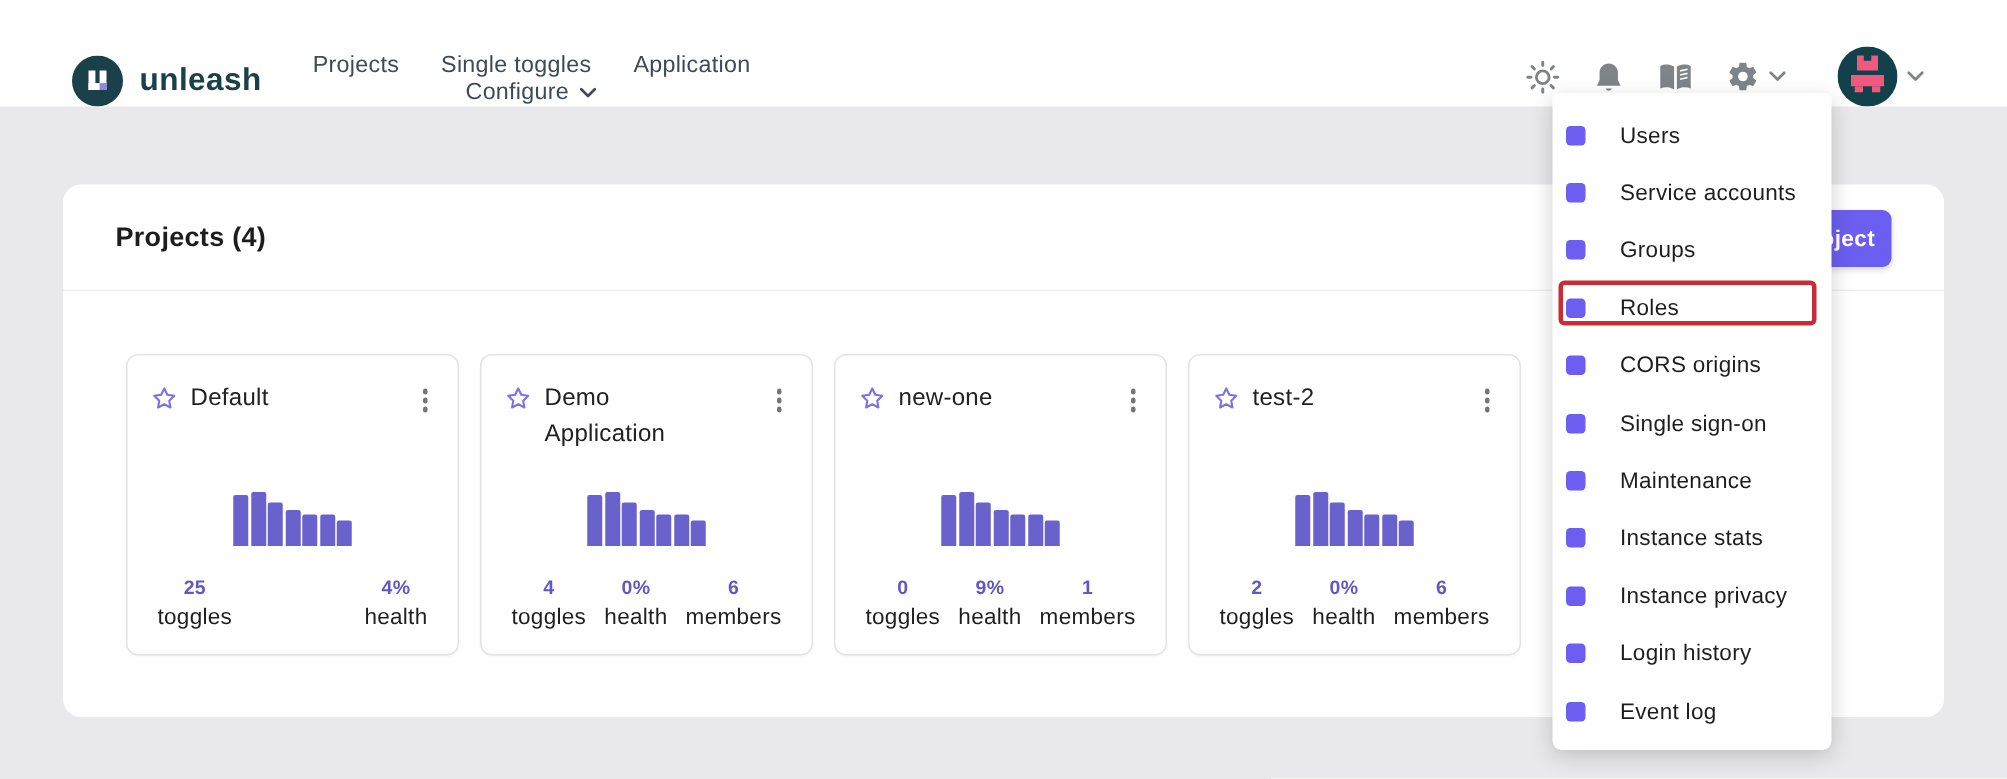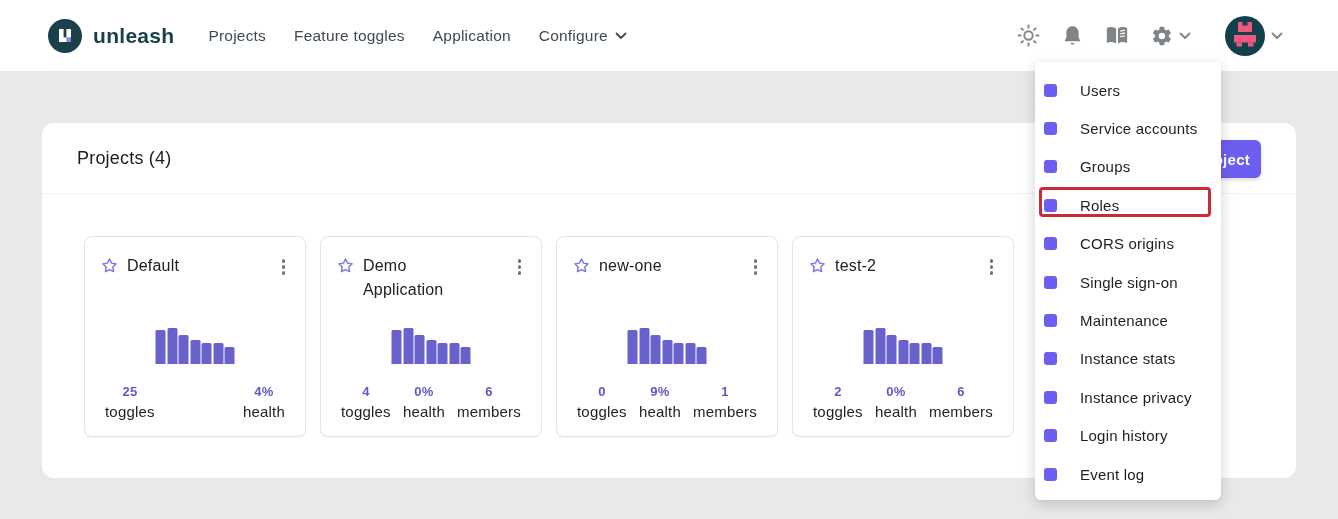--- a/index.html
+++ b/index.html
@@ -9,26 +9,26 @@
     background:#e9e9eb;
     font-family:"Liberation Sans", sans-serif;
     overflow:hidden;
     letter-spacing:0.2px;
     color:#222;
   }
 
   
   .navbar {
     position:absolute; top:0; left:0; width:1338px; height:71px;
-    background:#fff; display:flex; align-items:center;
+    background:#fff; display:flex; align-items:flex-end;
     padding:0 55px 0 48px; z-index:5;
   }
   .brand-wrap { display:flex; align-items:center; cursor:pointer; }
   .brand-text { font-size:21px; font-weight:700; color:var(--teal); margin-left:11px; letter-spacing:0.3px; }
-  .nav-links { display:flex; align-items:center; gap:28px; margin-left:34px; }
+  .nav-links { display:flex; align-items:center; margin-left:34px;flex-direction:column; }
   .nav-link { font-size:15.5px; color:#3e4a54; cursor:pointer; white-space:nowrap; }
   .configure { display:flex; align-items:center; gap:7px; cursor:pointer; }
   .nav-actions { margin-left:auto; display:flex; align-items:center; gap:22px; }
   .icon-btn { display:flex; align-items:center; cursor:pointer; }
   .gear-group, .avatar-group { display:flex; align-items:center; gap:6px; cursor:pointer; }
   .avatar-group { margin-left:12px; }
 
   
   .menu-panel {
     position:absolute; left:1035px; top:62px; width:186px; height:438px;
@@ -49,21 +49,21 @@
 
   
   .panel {
     position:absolute; left:42px; top:123px; width:1254px; height:355px;
     background:#fff; border-radius:12px;
   }
   .panel-header {
     position:relative; height:71px; border-bottom:1px solid #f0f0f2;
     display:flex; align-items:center; padding:0 35px;
   }
-  .panel-title { font-size:18px; font-weight:400; color:#1d1d1d; }
+  .panel-title { font-size:18px; font-weight:700; color:#1d1d1d; }
   .search {
     position:absolute; left:645px; top:16px; width:456px; height:40px;
     border:1px solid #dcdcde; border-radius:20px; background:#fff;
     display:flex; align-items:center; gap:9px; padding:0 15px;
   }
   .search input {
     flex:1; border:none; outline:none; background:transparent;
     font-family:inherit; font-size:15.5px; color:#333; letter-spacing:0.2px;
   }
   .search input::placeholder { color:#8b8b90; }
@@ -115,21 +115,21 @@
       <rect x="18.4" y="18.4" width="4.6" height="4.6" fill="#8E85F2"></rect>
     </svg>
     <span class="brand-text">unleash</span>
   </div>
 
   <div class="nav-links">
 
     <span id="nav-links-slot" style="display:flex; gap:28px;">
   <span class="nav-link">Projects</span>
 
-  <span class="nav-link">Feature toggles</span>
+  <span class="nav-link">Single toggles</span>
 
   <span class="nav-link">Application</span>
 </span>
     <span class="nav-link configure">
       <span>Configure</span>
       <svg width="12" height="8" viewBox="0 0 12 8">
         <polyline points="1.5,1.5 6,6 10.5,1.5" fill="none" stroke="#3e4a54" stroke-width="1.8" stroke-linecap="round" stroke-linejoin="round"></polyline>
       </svg>
     </span>
   </div>

